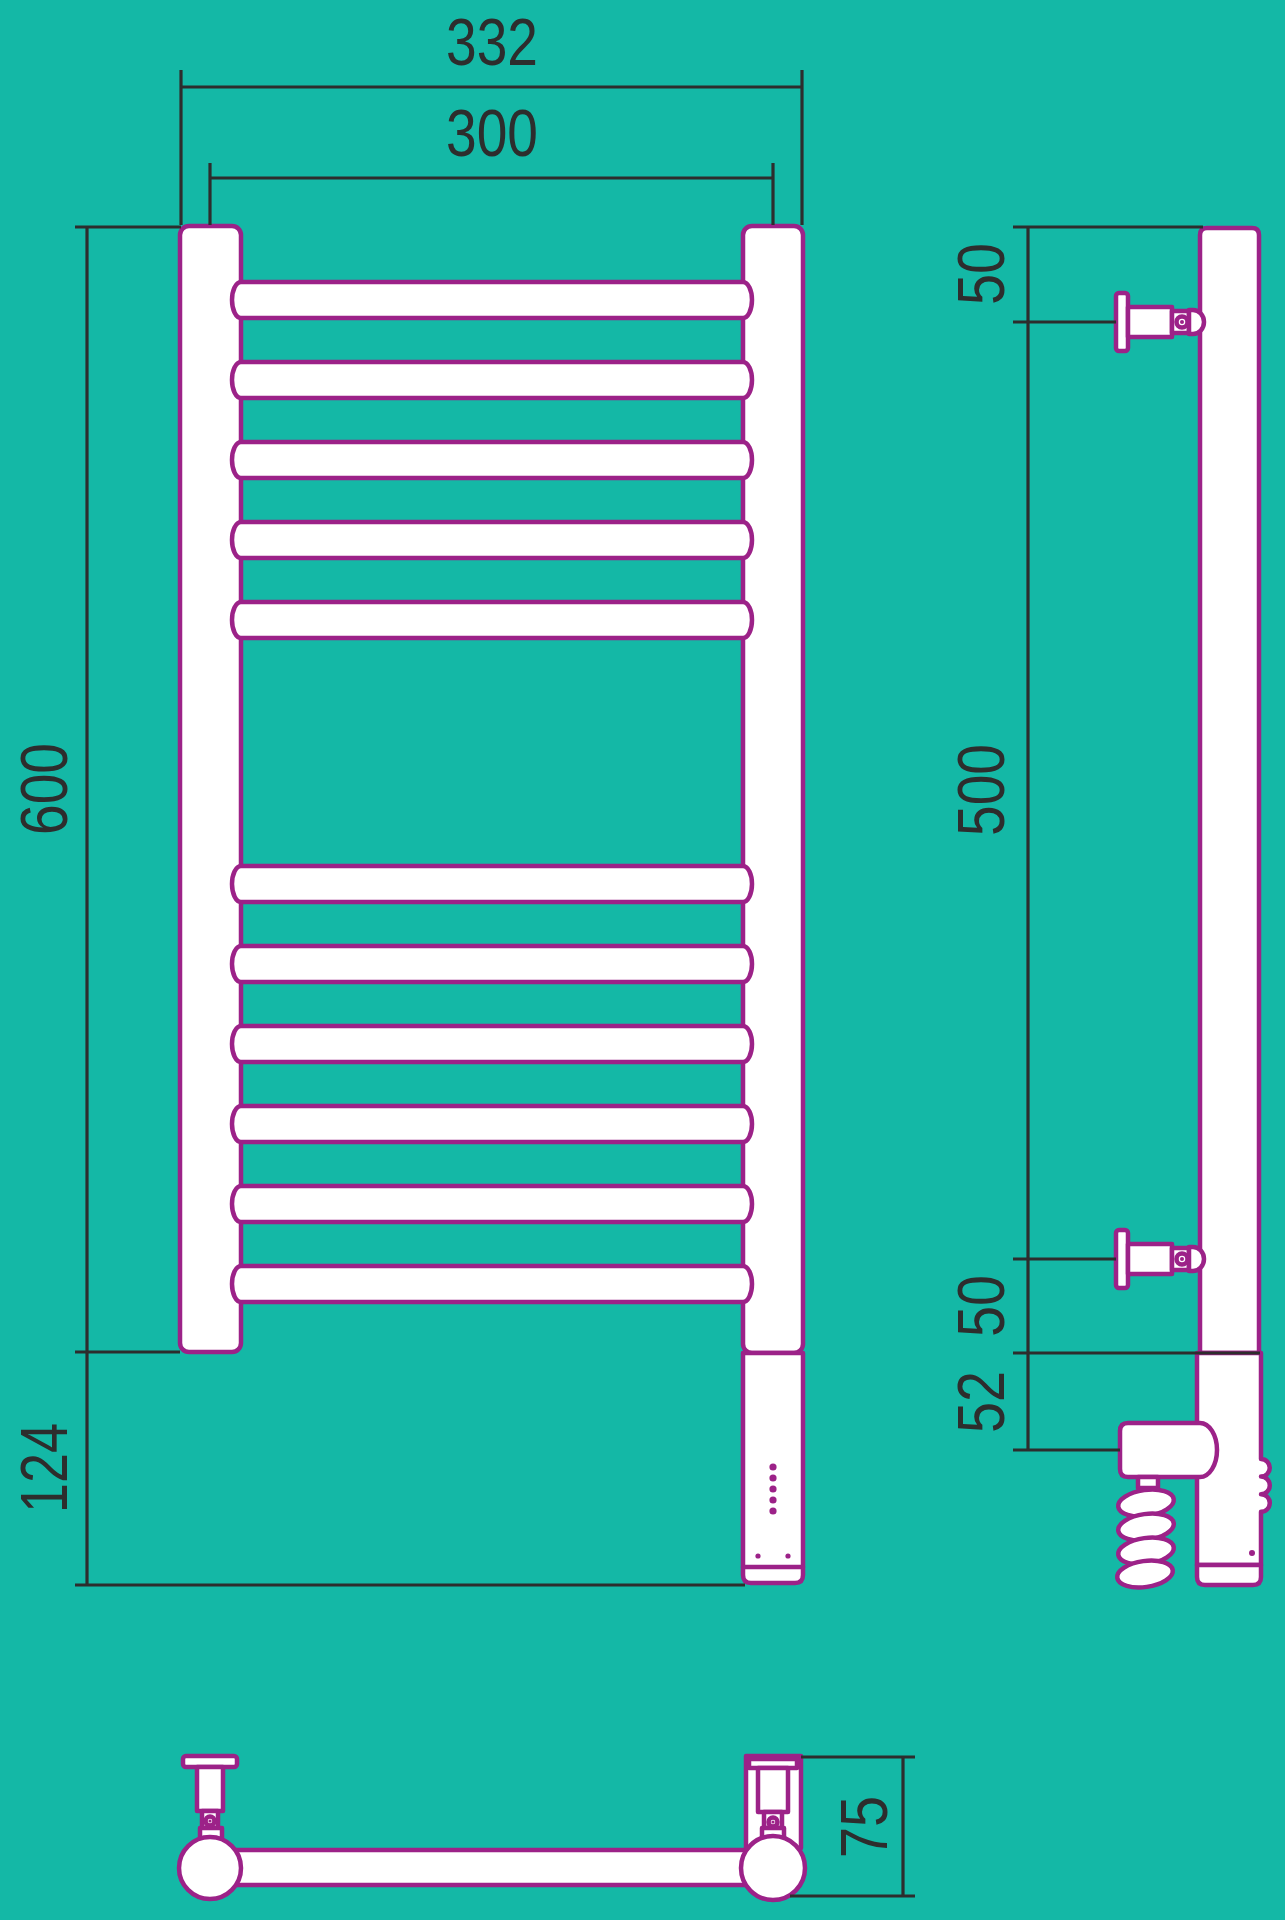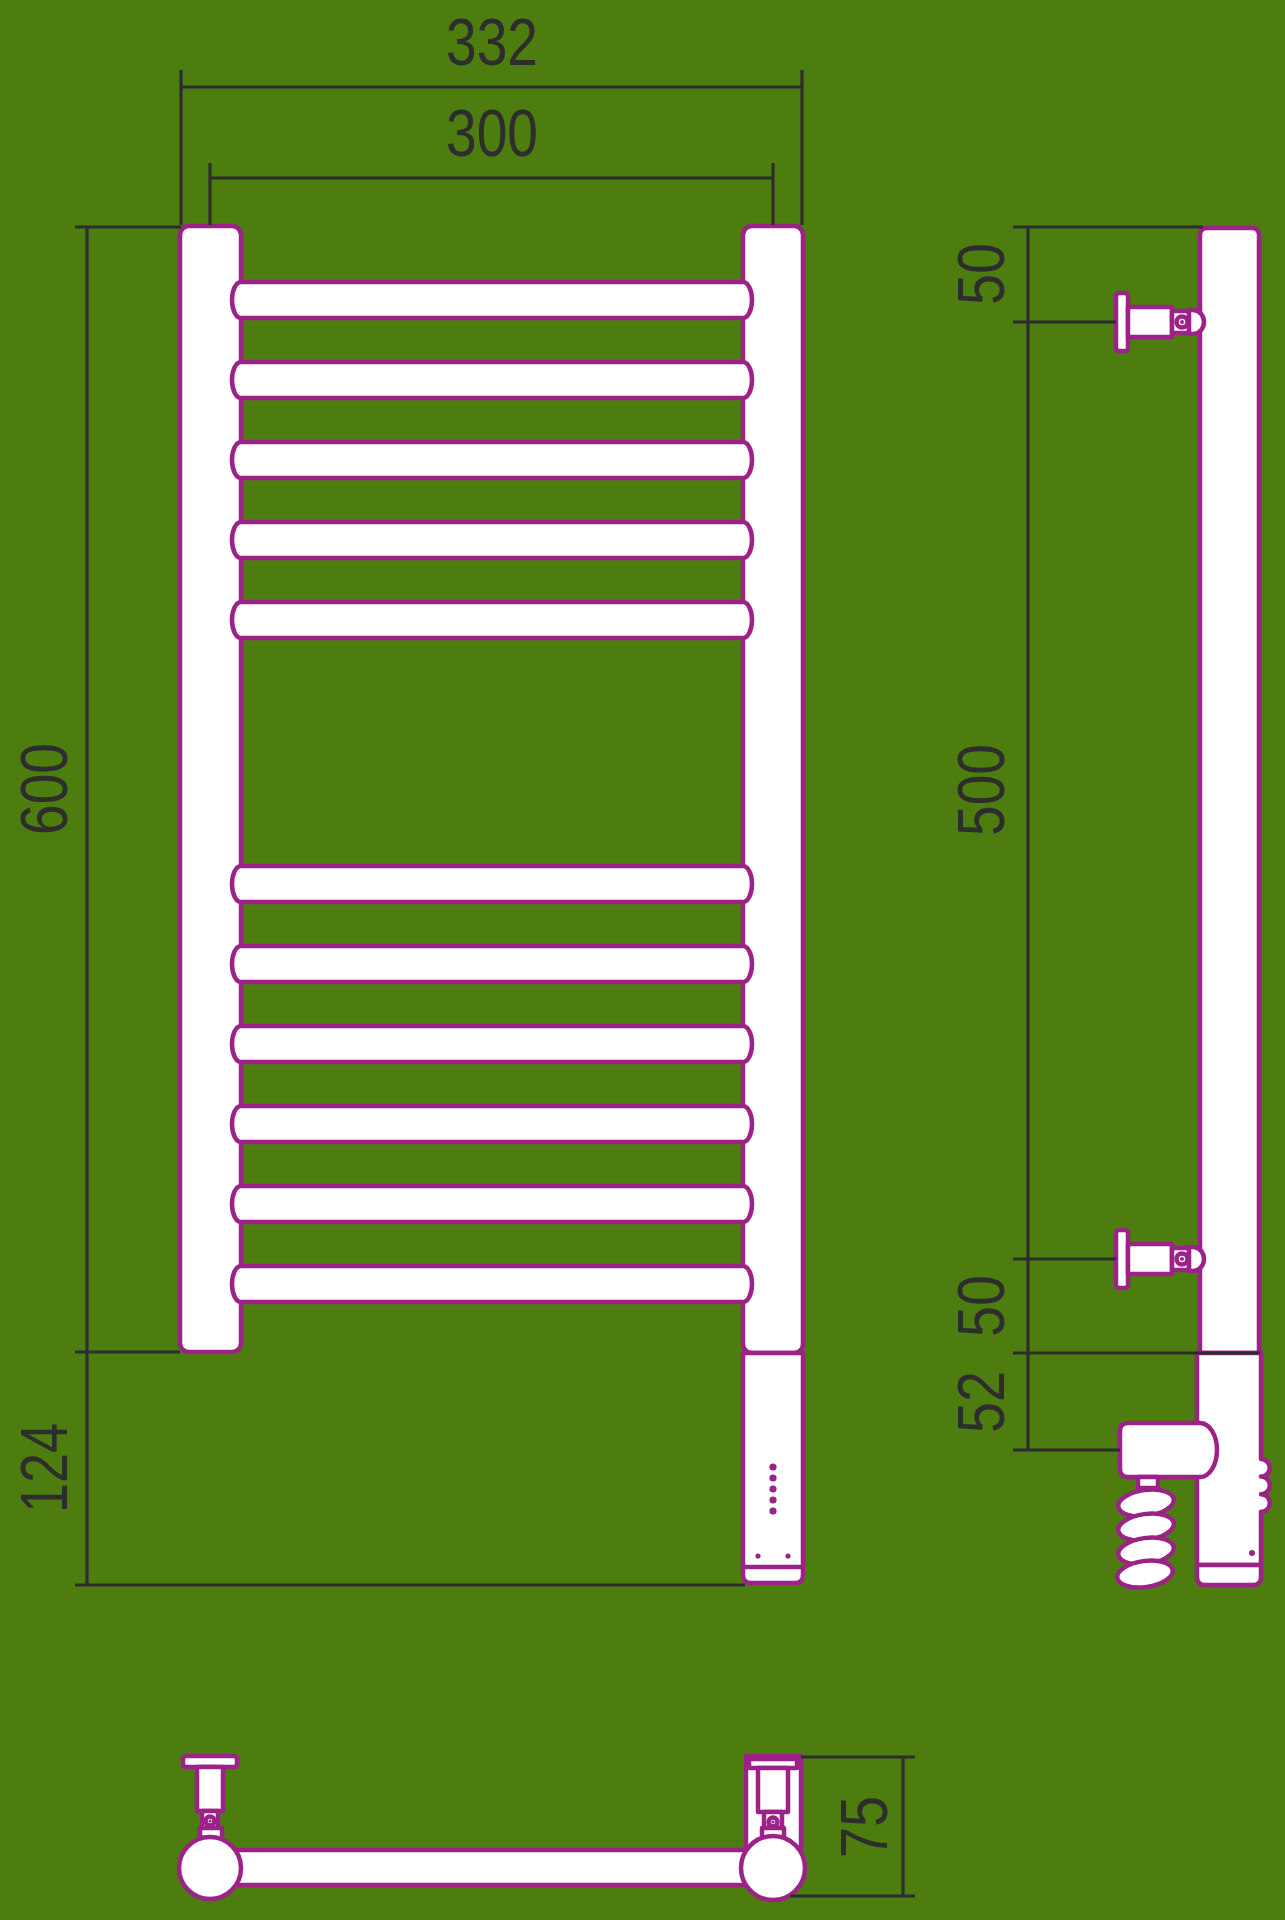--- a/index.html
+++ b/index.html
@@ -1,16 +1,16 @@
 <!DOCTYPE html>
 <html><head>
 <meta charset="utf-8">
 <style>
   html,body{margin:0;padding:0;background:#ffffff;}
-  .stage{position:relative;width:1285px;height:1920px;background:#4d7c0f;overflow:hidden;}
+  .stage{position:relative;width:1285px;height:1920px;background:#14b8a6;overflow:hidden;}
   svg{display:block;}
   .prod{stroke:#9C2288;stroke-width:4.5;fill:#ffffff;stroke-linejoin:round;stroke-linecap:round;}
   .prodfill{fill:#9C2288;stroke:none;}
   .dim{stroke:#2D2D2D;stroke-width:3.2;fill:none;stroke-linecap:butt;}
   text{font-family:"Liberation Sans",sans-serif;font-size:66px;fill:#2D2D2D;}
 </style>
 </head>
 <body>
 
 <div class="stage">

